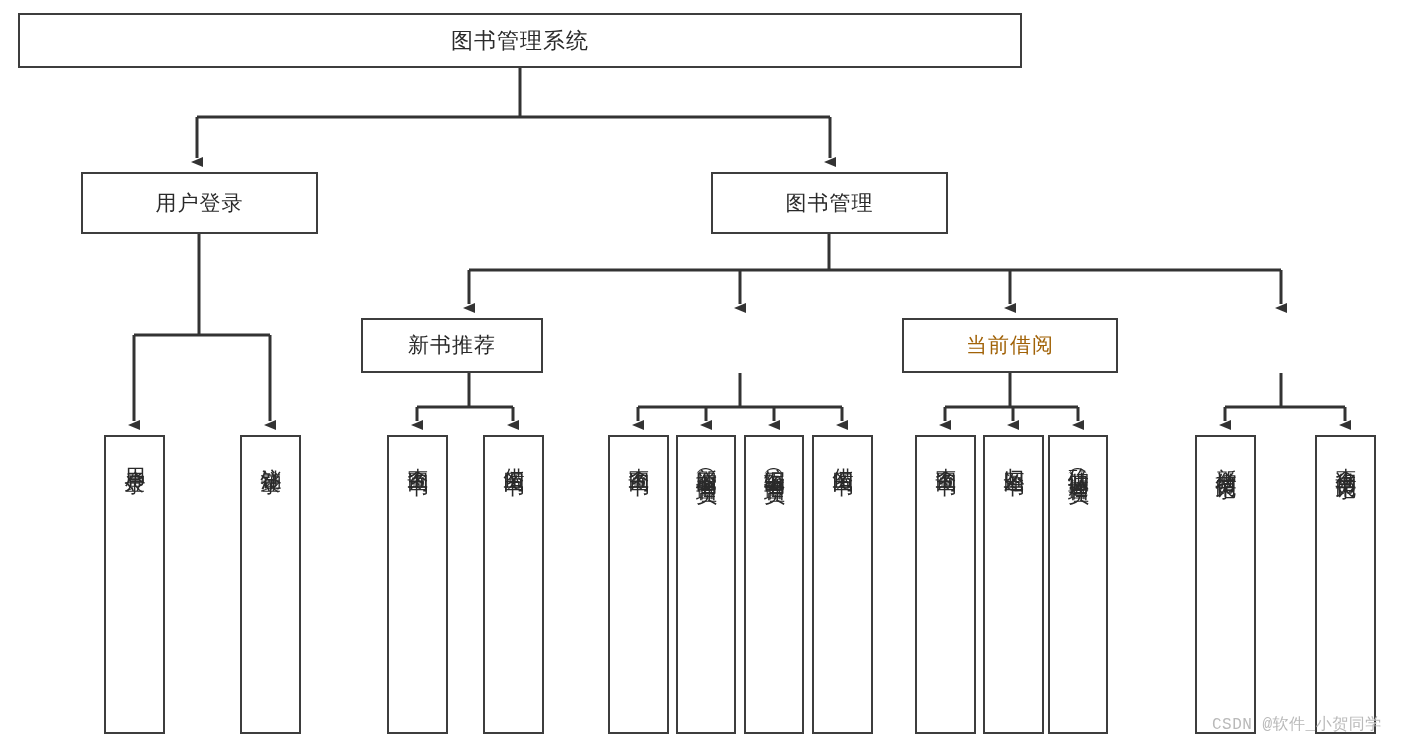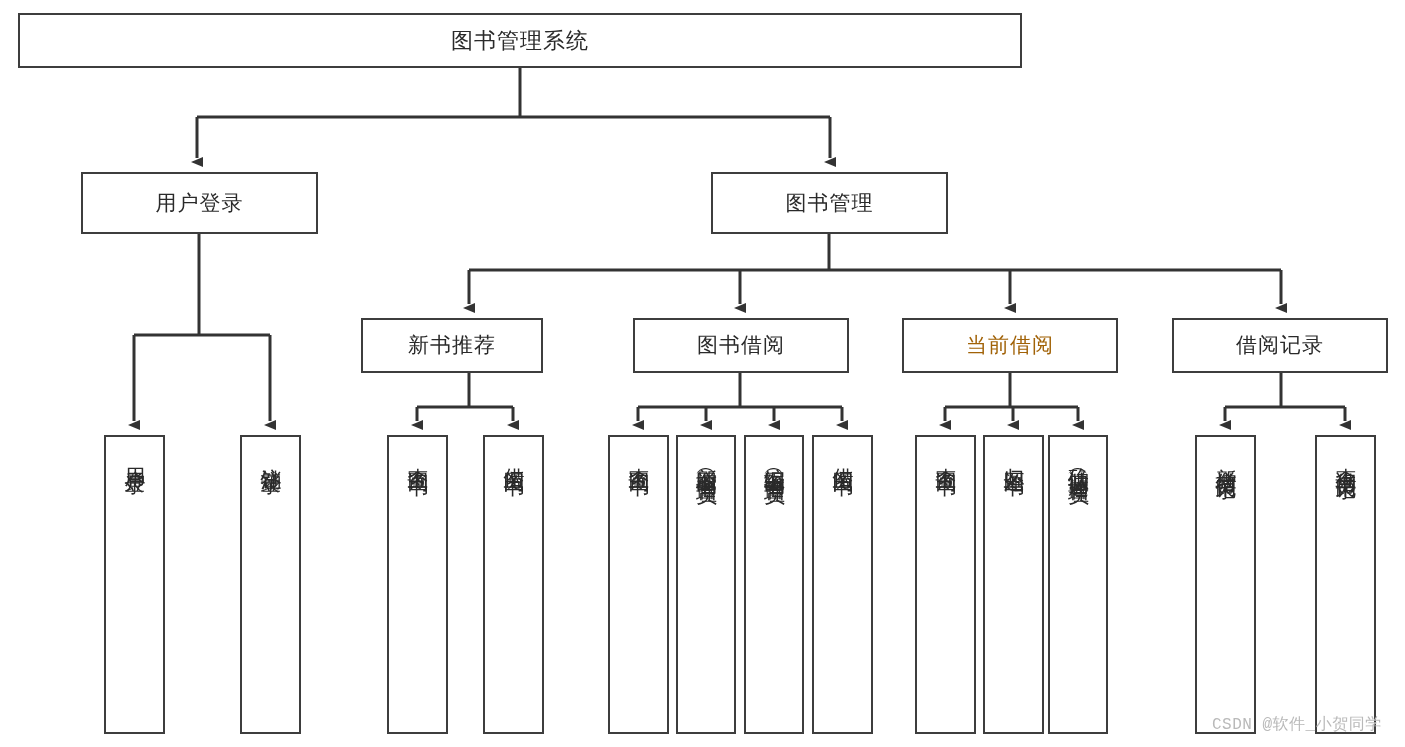--- a/index.html
+++ b/index.html
@@ -133,28 +133,22 @@
   <div class="node h-node" style="left: 81px; top: 172px; width: 237px; height: 62px; border-color: rgb(61, 61, 61); background: rgb(255, 255, 255); color: rgb(42, 42, 42);">
     <span class="h-label">用户登录</span>
   </div>
   <div class="node h-node" style="left: 711px; top: 172px; width: 237px; height: 62px; border-color: rgb(61, 61, 61); background: rgb(255, 255, 255); color: rgb(42, 42, 42); text-align: center;">
     <span class="h-label">图书管理</span>
   </div>
 
   <div class="node h-node" style="left: 361px; top: 318px; width: 182px; height: 55px; border-color: rgb(61, 61, 61); background: rgb(255, 255, 255); color: rgb(42, 42, 42);">
     <span class="h-label">新书推荐</span>
   </div>
-  <div class="node h-node" style="left: 633px; top: 318px; width: 216px; height: 55px; border-color: rgb(61, 61, 61); background: rgb(255, 255, 255); color: rgb(42, 42, 42);">
-    <span class="h-label">图书借阅</span>
-  </div>
   <div class="node h-node" style="left: 902px; top: 318px; width: 216px; height: 55px; border-color: rgb(61, 61, 61); background: rgb(255, 255, 255); color: #a16207;">
     <span class="h-label">当前借阅</span>
-  </div>
-  <div class="node h-node" style="left: 1172px; top: 318px; width: 216px; height: 55px; border-color: rgb(61, 61, 61); background: rgb(255, 255, 255); color: rgb(42, 42, 42);">
-    <span class="h-label">借阅记录</span>
   </div>
 
   <div class="node leaf-node" style="left: 104px; top: 435px; width: 61px; height: 299px; border-color: rgb(61, 61, 61); background: rgb(255, 255, 255); color: rgb(42, 42, 42);">
     <span class="leaf-label">用户登录</span>
   </div>
   <div class="node leaf-node" style="left: 240px; top: 435px; width: 61px; height: 299px; border-color: rgb(61, 61, 61); background: rgb(255, 255, 255); color: rgb(42, 42, 42);">
     <span class="leaf-label">注销登录</span>
   </div>
   <div class="node leaf-node" style="left: 387px; top: 435px; width: 61px; height: 299px; border-color: rgb(61, 61, 61); background: rgb(255, 255, 255); color: rgb(42, 42, 42);">
     <span class="leaf-label">查询图书</span>

